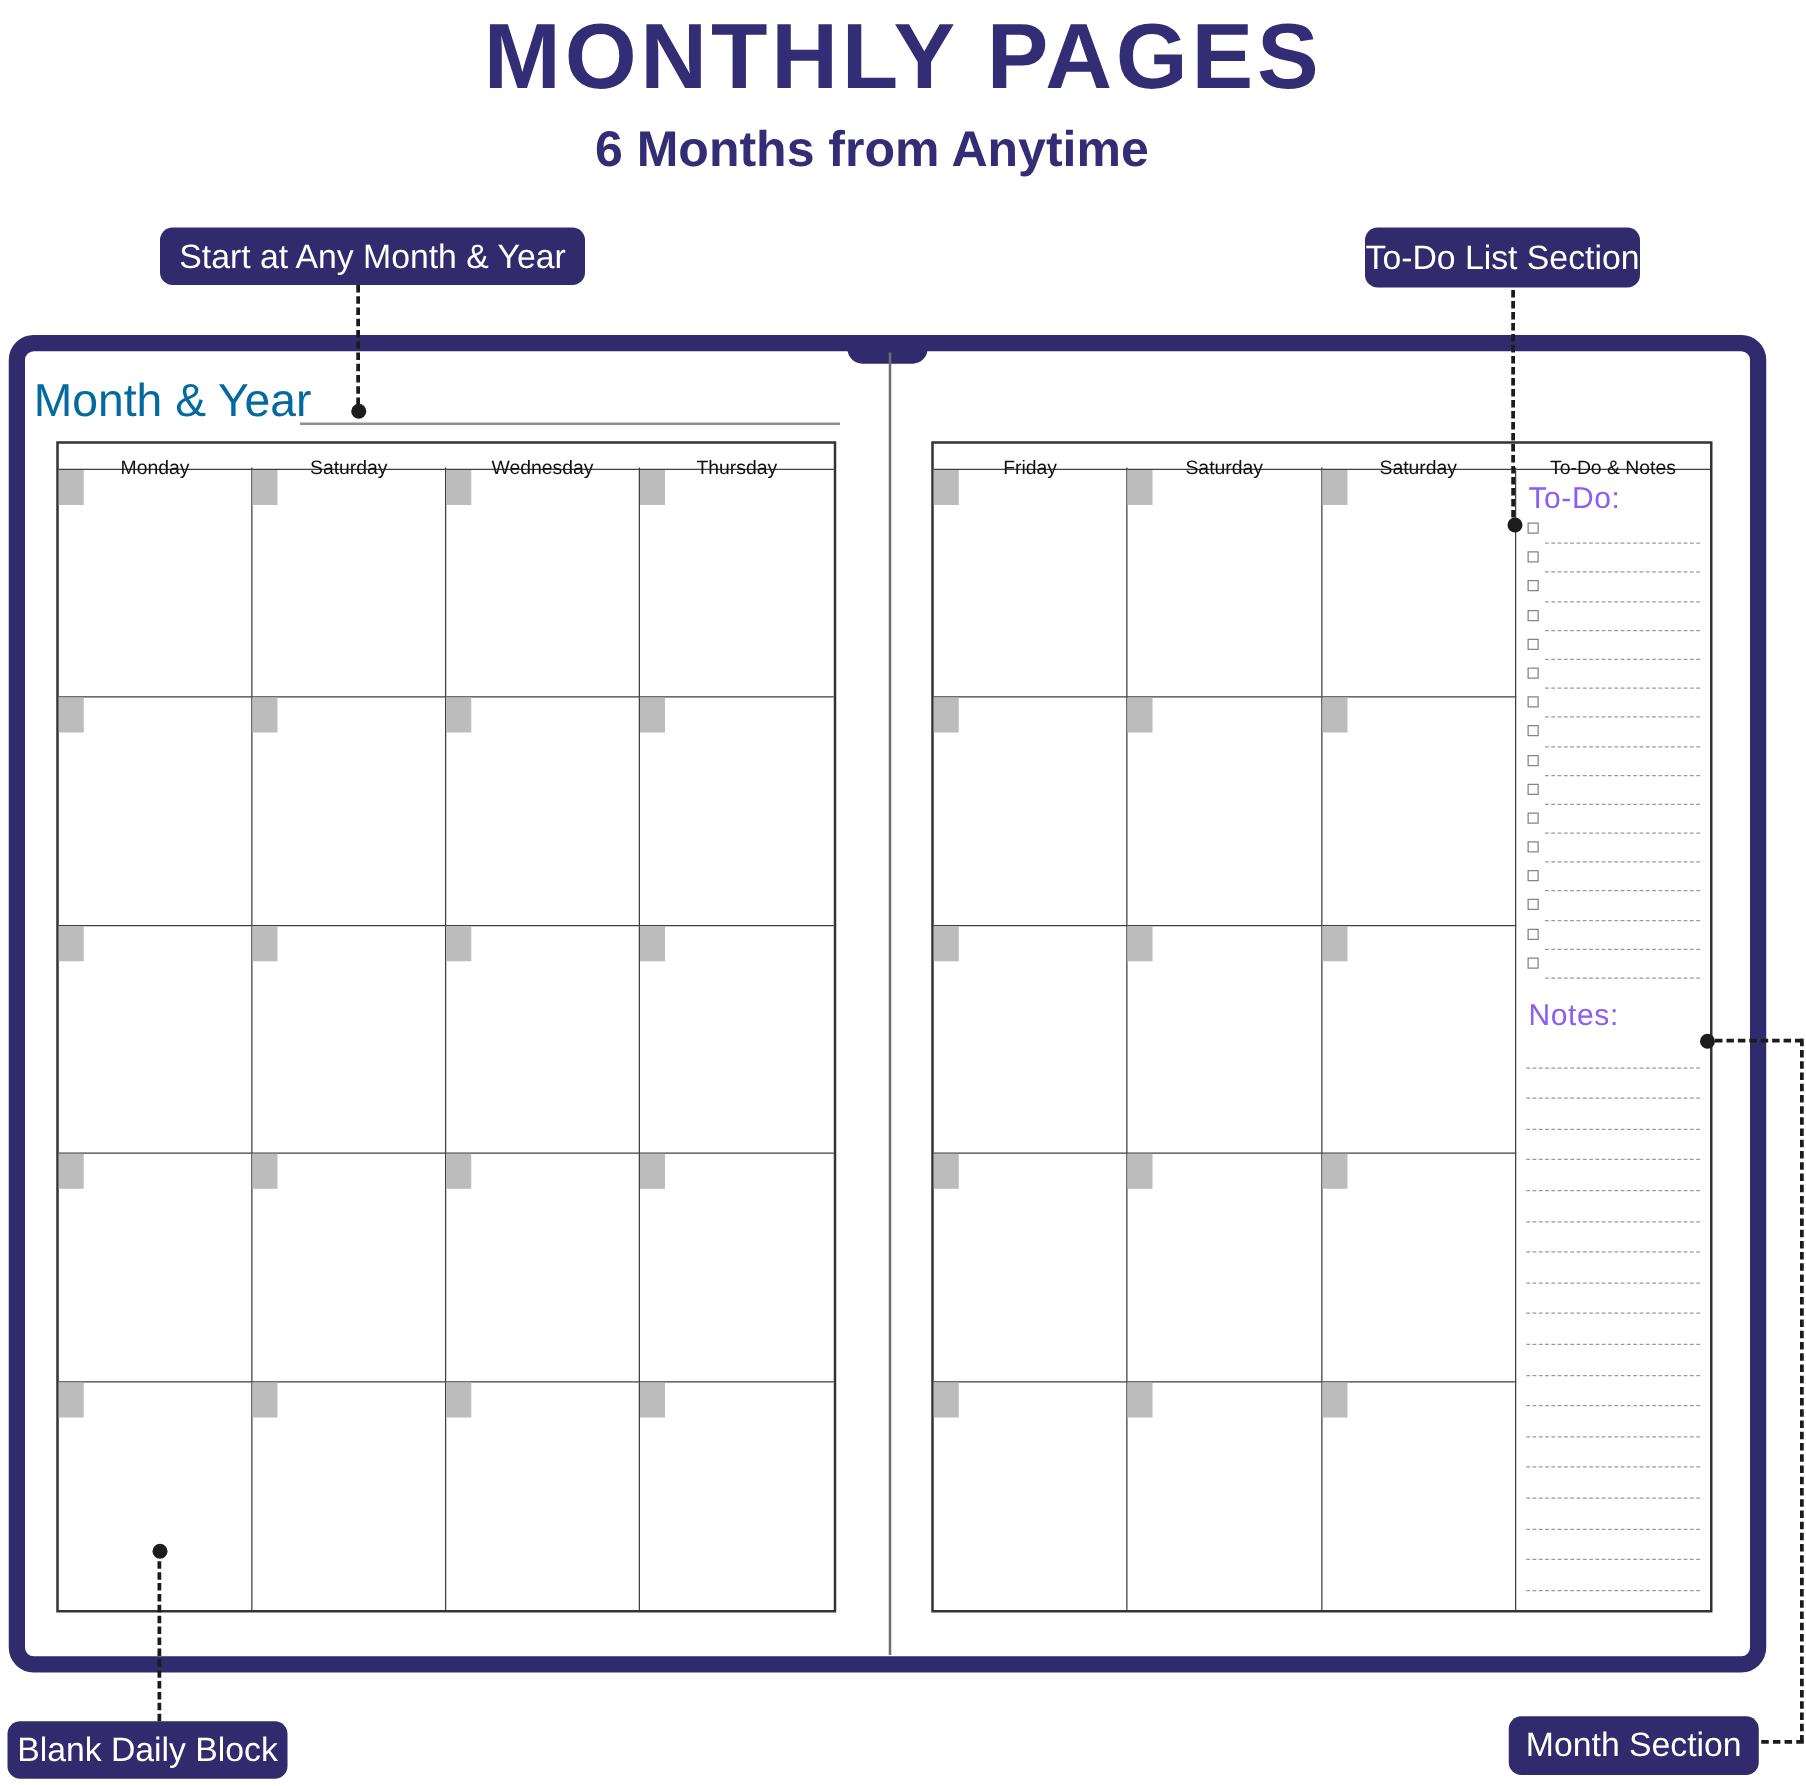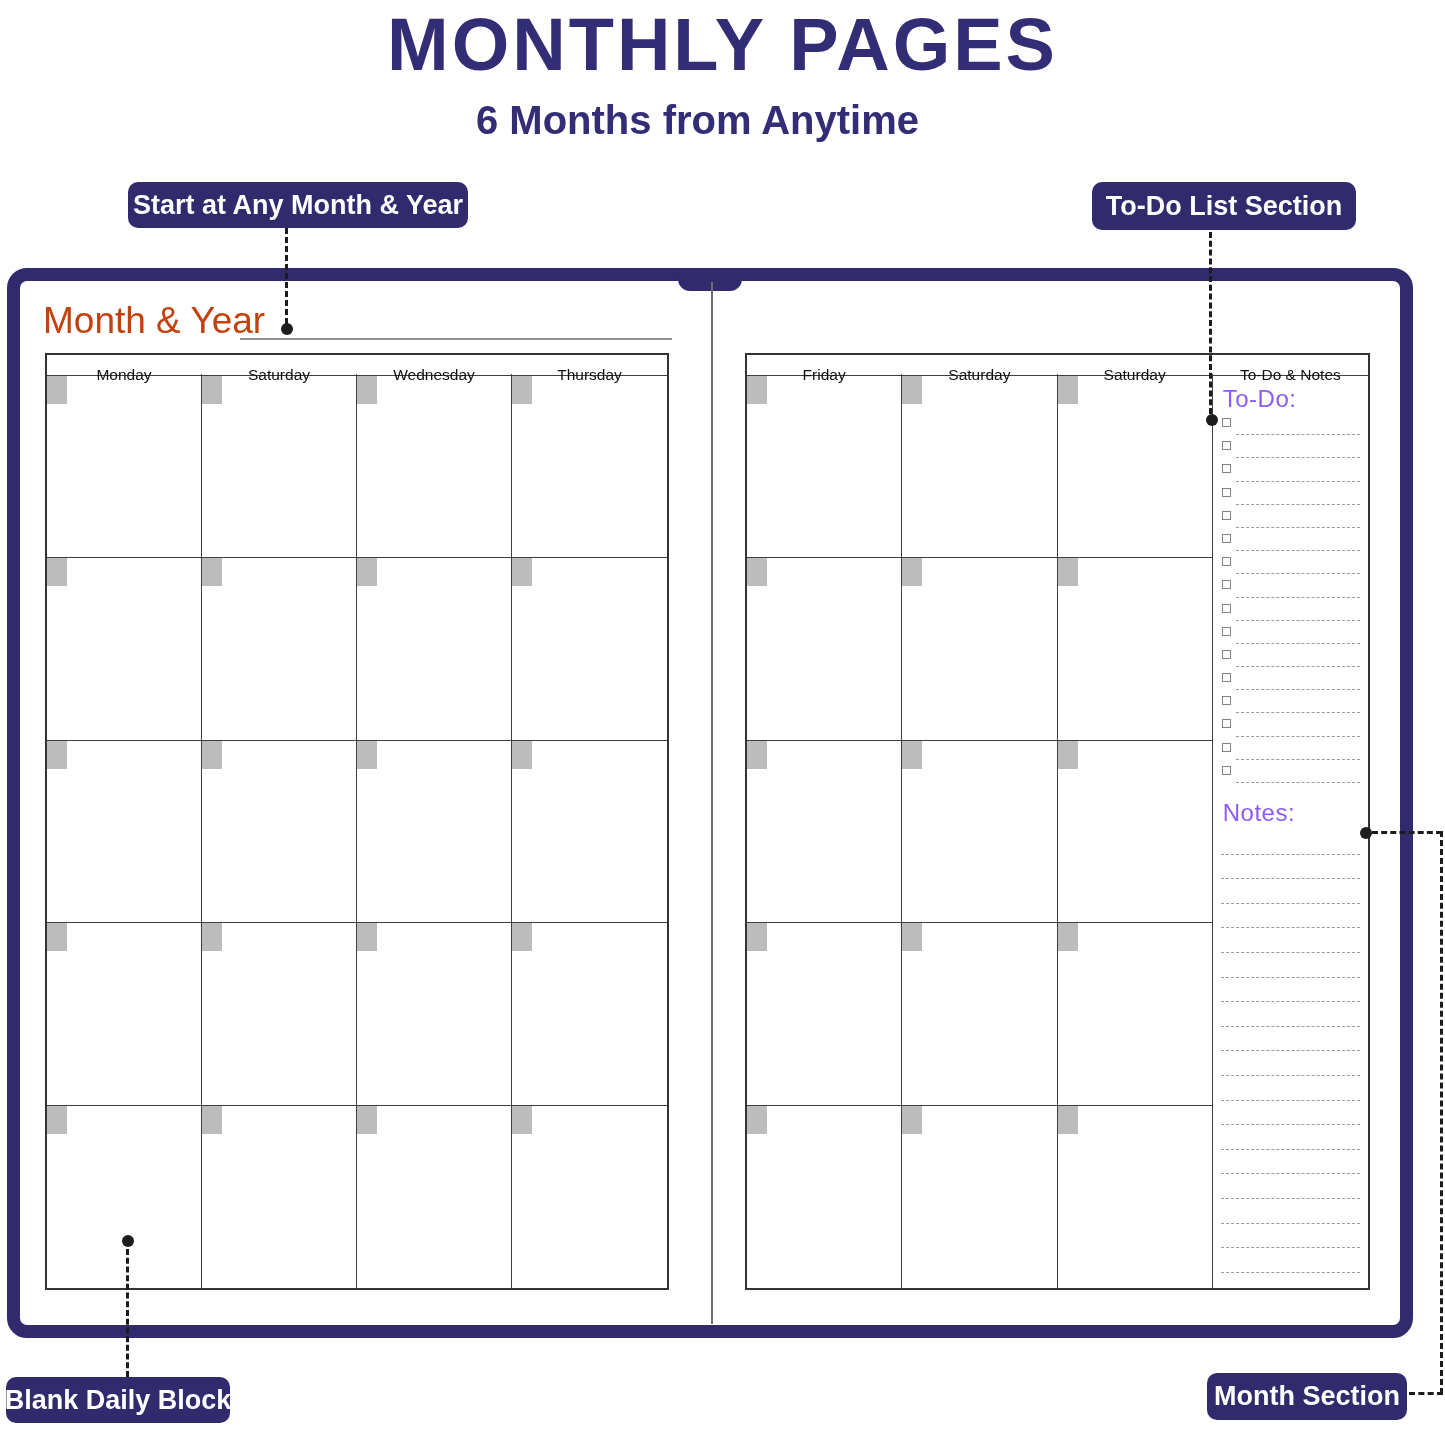--- a/index.html
+++ b/index.html
@@ -20,26 +20,26 @@
     position:absolute;left:0;top:2px;width:1445px;text-align:center;
     font-size:74px;font-weight:bold;letter-spacing:3px;color:var(--title-navy);
   }
   .subtitle{
     position:absolute;left:0;top:98px;width:1395px;text-align:center;
     font-size:40px;font-weight:bold;color:var(--title-navy);
   }
   
   .callout{
     position:absolute;background:var(--navy);color:#ffffff;
-    font-size:27px;font-weight:bold;border-radius:10px;
+    font-size:27px;font-weight:normal;border-radius:10px;
     display:flex;align-items:center;justify-content:center;
     white-space:nowrap;z-index:6;
   }
   .co-start{left:128px;top:182px;width:340px;height:46px}
-  .co-todo{left:1092px;top:182px;width:264px;height:48px}
+  .co-todo{left:1092px;top:182px;width:220px;height:48px}
   .co-daily{left:6px;top:1377px;width:224px;height:46px}
   .co-notes{left:1207px;top:1373px;width:200px;height:47px}
   
   .vdash{position:absolute;width:0;border-left:3px dashed #1b1b1b;z-index:5}
   .hdash{position:absolute;height:0;border-top:3px dashed #1b1b1b;z-index:5}
   .dot{position:absolute;width:12px;height:12px;border-radius:50%;background:#1d1d1d;z-index:6}
   .ln-start{left:285px;top:228px;height:96px}
   .dt-start{left:281px;top:323px}
   .ln-todo{left:1209px;top:232px;height:182px}
   .dt-todo{left:1206px;top:414px}
@@ -57,21 +57,21 @@
   .spine-notch{
     position:absolute;left:678px;top:279px;width:64px;height:12px;
     background:var(--navy);border-radius:0 0 32px 32px;z-index:2;
   }
   .spine{
     position:absolute;left:711px;top:282px;width:2px;height:1042px;
     background:#6e6e6e;z-index:2;
   }
   
   .month-year{
-    position:absolute;left:43px;top:300px;font-size:37px;color:#c2410c;z-index:3;
+    position:absolute;left:27px;top:300px;font-size:37px;color:#0369a1;z-index:3;
   }
   .month-year-line{
     position:absolute;left:240px;top:338px;width:432px;height:0;
     border-bottom:2px solid #8f8f8f;z-index:3;
   }
   
   .cal{
     position:absolute;top:353px;width:625px;height:937px;
     display:grid;grid-template-columns:repeat(4,1fr);
     grid-template-rows:21px repeat(5,1fr);

